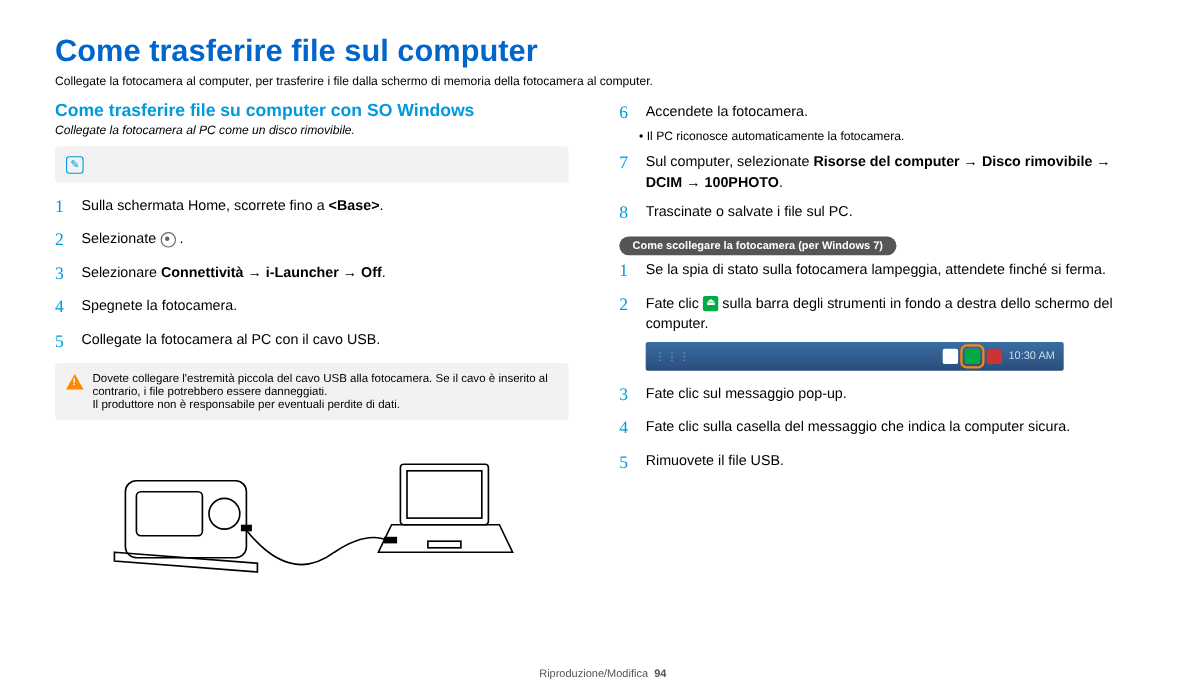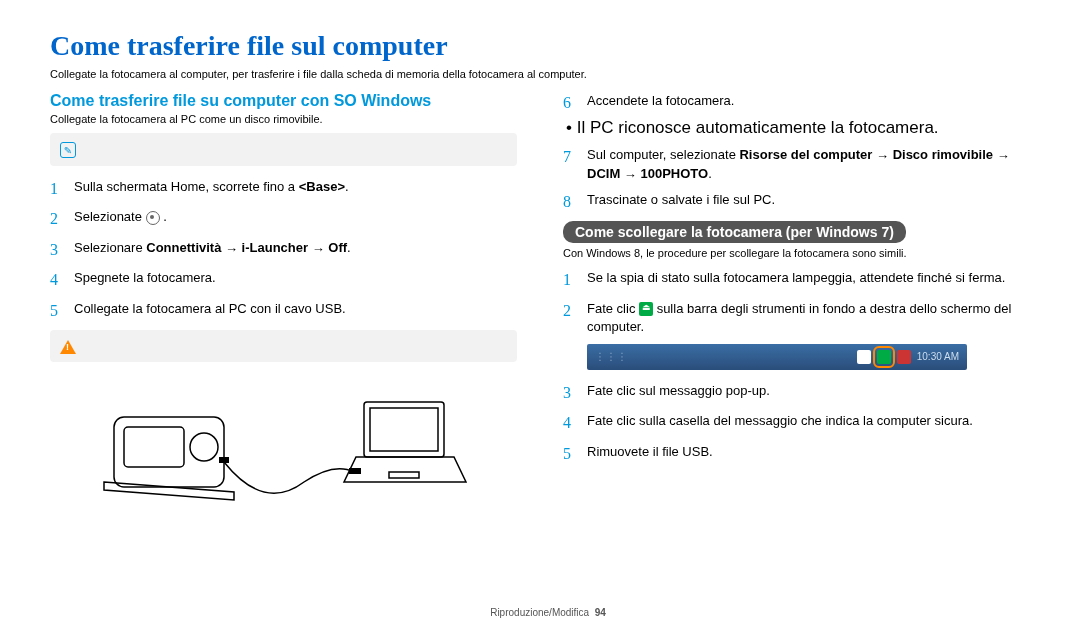--- a/index.html
+++ b/index.html
@@ -10,21 +10,20 @@
     background: #fff;
     padding: 30px 50px 20px 50px;
     color: #000;
     position: relative;
   }
   h1.page-title {
     color: #0066cc;
     font-size: 28px;
     font-weight: bold;
     margin-bottom: 6px;
-    font-family: Liberation Serif, serif;
   }
   .page-intro {
     font-size: 11px;
     margin-bottom: 12px;
   }
   .columns {
     display: flex;
     gap: 46px;
   }
   .col {
@@ -33,20 +32,21 @@
   }
   h2.section-title {
     color: #0099dd;
     font-size: 16px;
     font-weight: bold;
     margin-bottom: 3px;
   }
   .section-sub {
     font-size: 11px;
     margin-bottom: 8px;
+    font-style: italic;
   }
   .note-box {
     background: #f2f2f2;
     border-radius: 4px;
     padding: 8px 10px 8px 10px;
     display: flex;
     align-items: flex-start;
     gap: 8px;
     font-size: 10.5px;
     margin-bottom: 12px;
@@ -92,22 +92,22 @@
   }
   .step-num {
     color: #0099dd;
     font-size: 16px;
     font-weight: 300;
     min-width: 14px;
     font-family: Georgia, serif;
   }
   .step-txt { flex: 1; }
   .step-sub {
-    font-size: 17px;
-    margin-left: 3px;
+    font-size: 11px;
+    margin-left: 18px;
     margin-top: -4px;
     margin-bottom: 8px;
   }
   .step-sub::before { content: "• "; }
   .inline-icon {
     display: inline-block;
     width: 14px;
     height: 14px;
     border: 1.5px solid #666;
     border-radius: 50%;
@@ -138,21 +138,21 @@
     position: absolute;
     top: -1px;
     left: 3px;
   }
   .pill {
     display: inline-block;
     background: #555;
     color: #fff;
     border-radius: 10px;
     padding: 3px 12px;
-    font-size: 14px;
+    font-size: 10px;
     font-weight: bold;
     margin-bottom: 4px;
   }
   .pill-sub {
     font-size: 11px;
     margin-bottom: 10px;
   }
   .illustration {
     margin-top: 20px;
     text-align: center;
@@ -189,21 +189,21 @@
     left: 16px; right: 0;
     text-align: center;
     font-size: 10px;
     color: #555;
   }
 </style>
 </head>
 <body>
 
 <h1 class="page-title">Come trasferire file sul computer</h1>
-<p class="page-intro">Collegate la fotocamera al computer, per trasferire i file dalla scheda di memoria della fotocamera al computer.</p>
+<p class="page-intro">Collegate la fotocamera al computer, per trasferire i file dalla schermo di memoria della fotocamera al computer.</p>
 
 <div class="columns">
 
   <div class="col">
     <h2 class="section-title">Come trasferire file su computer con SO Windows</h2>
     <p class="section-sub">Collegate la fotocamera al PC come un disco rimovibile.</p>
 
     <div class="note-box">
       <span class="note-icon">✎</span>
     </div>
@@ -226,20 +226,24 @@
           <span class="step-txt">Spegnete la fotocamera.</span>
         </div>
         <div class="step-row">
           <span class="step-num">5</span>
           <span class="step-txt">Collegate la fotocamera al PC con il cavo USB.</span>
         </div>
       </div>
 
     <div class="note-box">
       <span class="warn-icon"></span>
+      <span>
+        <span>Dovete collegare l'estremità piccola del cavo USB alla fotocamera. Se il cavo è inserito al contrario, i file potrebbero essere danneggiati.</span><br>
+        <span>Il produttore non è responsabile per eventuali perdite di dati.</span>
+      </span>
     </div>
 
     <div class="illustration">
       <svg viewBox="0 0 380 130">
 
         <g fill="none" stroke="#000" stroke-width="1.5">
           <rect x="20" y="35" rx="10" ry="10" width="110" height="70"></rect>
           <rect x="30" y="45" width="60" height="40" rx="4"></rect>
           <circle cx="110" cy="65" r="14"></circle>
           <path d="M10 100 L140 110 L140 118 L10 108 Z"></path>
@@ -270,21 +274,20 @@
           <span class="step-num">7</span>
           <span class="step-txt">Sul computer, selezionate <b>Risorse del computer → Disco rimovibile → DCIM → 100PHOTO</b>.</span>
         </div>
         <div class="step-row">
           <span class="step-num">8</span>
           <span class="step-txt">Trascinate o salvate i file sul PC.</span>
         </div>
       </div>
 
     <div class="pill">Come scollegare la fotocamera (per Windows 7)</div>
-    <p class="pill-sub">Con Windows 8, le procedure per scollegare la fotocamera sono simili.</p>
 
     <div id="right-steps-bot">
         <div class="step-row">
           <span class="step-num">1</span>
           <span class="step-txt">Se la spia di stato sulla fotocamera lampeggia, attendete finché si ferma.</span>
         </div>
         <div class="step-row">
           <span class="step-num">2</span>
           <span class="step-txt">Fate clic <span class="inline-icon-green"></span> sulla barra degli strumenti in fondo a destra dello schermo del computer.</span>
         </div>

